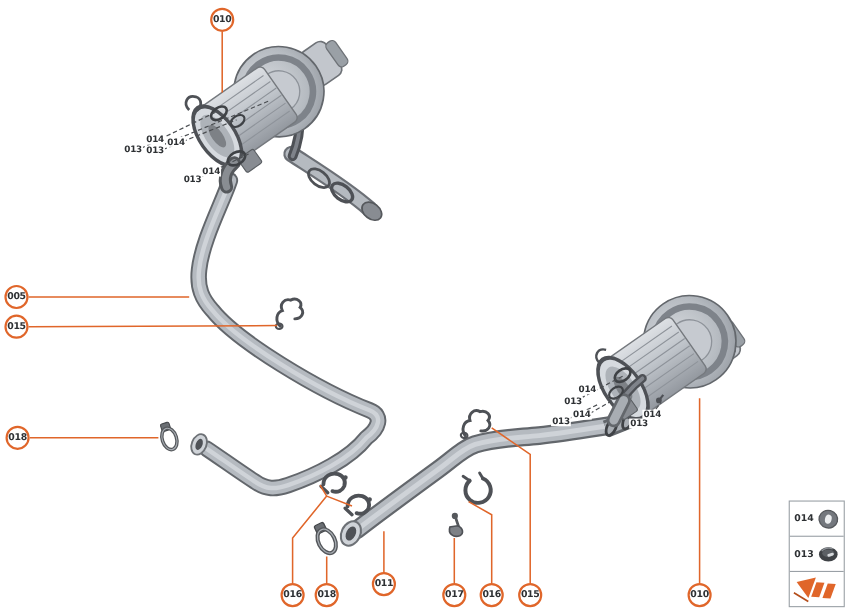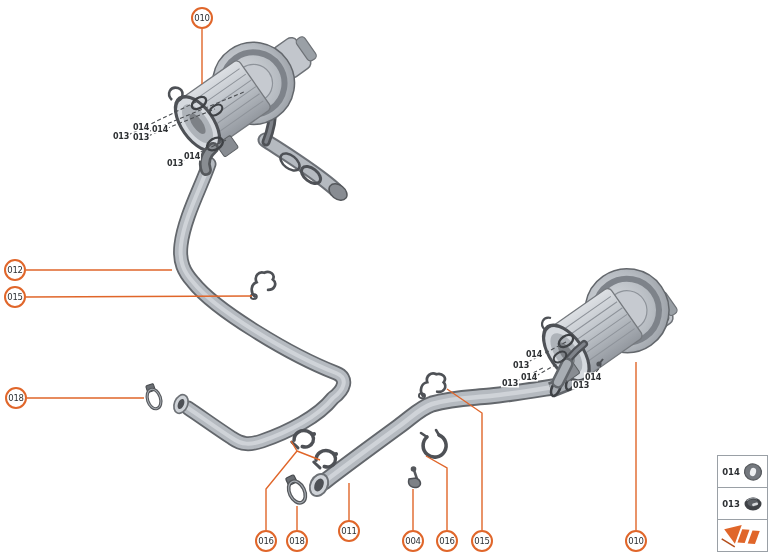--- a/index.html
+++ b/index.html
@@ -4,21 +4,21 @@
 <style>
   html,body { margin:0; padding:0; background:#ffffff; }
   #stage {
     position:relative; width:773px; height:558px; background:#ffffff;
     overflow:hidden; font-family:"Liberation Sans", sans-serif;
   }
   #art { position:absolute; left:0; top:0; }
   .callout {
     position:absolute; width:22px; height:22px; box-sizing:border-box;
     border:2px solid #e0662a; border-radius:50%; background:#fff;
-    color:#2e3134; font-weight:normal; font-size:8.5px; line-height:18px;
+    color:#2e3134; font-weight:bold; font-size:8.5px; line-height:18px;
     text-align:center; letter-spacing:-0.3px; transform:translate(-50%,-50%);
     font-family:"DejaVu Sans","Liberation Sans",sans-serif; cursor:pointer;
   }
   .plabel {
     position:absolute; transform:translate(-50%,-50%);
     font-family:"DejaVu Sans","Liberation Sans",sans-serif;
     font-weight:bold; font-size:8px; color:#2e3134; background:#fff;
     padding:0 1px; letter-spacing:-0.2px; white-space:nowrap;
   }
   .legend {
@@ -190,27 +190,27 @@
       <path d="M414,470 L417,479" stroke="#55585c" stroke-width="2.5" stroke-linecap="round"></path>
       <path d="M409,479 C407,485 412,489 418,487 C422,485 421,480 416,478 Z" fill="#7d8186" stroke="#4e5156" stroke-width="1.5"></path>
     </g>
 
     <path d="M128,135 L196,102 M148,136 L215,109 M150,131 L244,92 M182,161 L226,140 M528,362 L566,342 M536,376 L562,361 M510,384 L545,367 M588,382 L601,366" fill="none" stroke="#4c4f53" stroke-width="1.1" stroke-dasharray="4,2.5"></path>
 
     <path d="M202,29 L202,84 M26,270 L172,270 M26,297 L252,296 M27,398 L144,398 M266,530 L266,489 L297,451 M297,451 L291,441 M297,451 L320,460 M297,530 L297,506 M349,530 L349,483 M413,530 L413,489 M447,530 L447,468 L426,456 M482,530 L482,413 L447,389 M636,530 L636,362" fill="none" stroke="#e0662a" stroke-width="1.4"></path>
   </svg>
 
   <div class="callout" style="left:202px; top:18px;">010</div>
-  <div class="callout" style="left:15px;  top:270px;">012</div>
+  <div class="callout" style="left:15px;  top:270px;">005</div>
   <div class="callout" style="left:15px;  top:297px;">015</div>
   <div class="callout" style="left:16px;  top:398px;">018</div>
   <div class="callout" style="left:266px; top:541px;">016</div>
   <div class="callout" style="left:297px; top:541px;">018</div>
   <div class="callout" style="left:349px; top:531px;">011</div>
-  <div class="callout" style="left:413px; top:541px;">004</div>
+  <div class="callout" style="left:413px; top:541px;">017</div>
   <div class="callout" style="left:447px; top:541px;">016</div>
   <div class="callout" style="left:482px; top:541px;">015</div>
   <div class="callout" style="left:636px; top:541px;">010</div>
 
   <div class="plabel" style="left:141px; top:127px;">014</div>
   <div class="plabel" style="left:160px; top:129px;">014</div>
   <div class="plabel" style="left:121px; top:136px;">013</div>
   <div class="plabel" style="left:141px; top:137px;">013</div>
   <div class="plabel" style="left:192px; top:156px;">014</div>
   <div class="plabel" style="left:175px; top:163px;">013</div>

